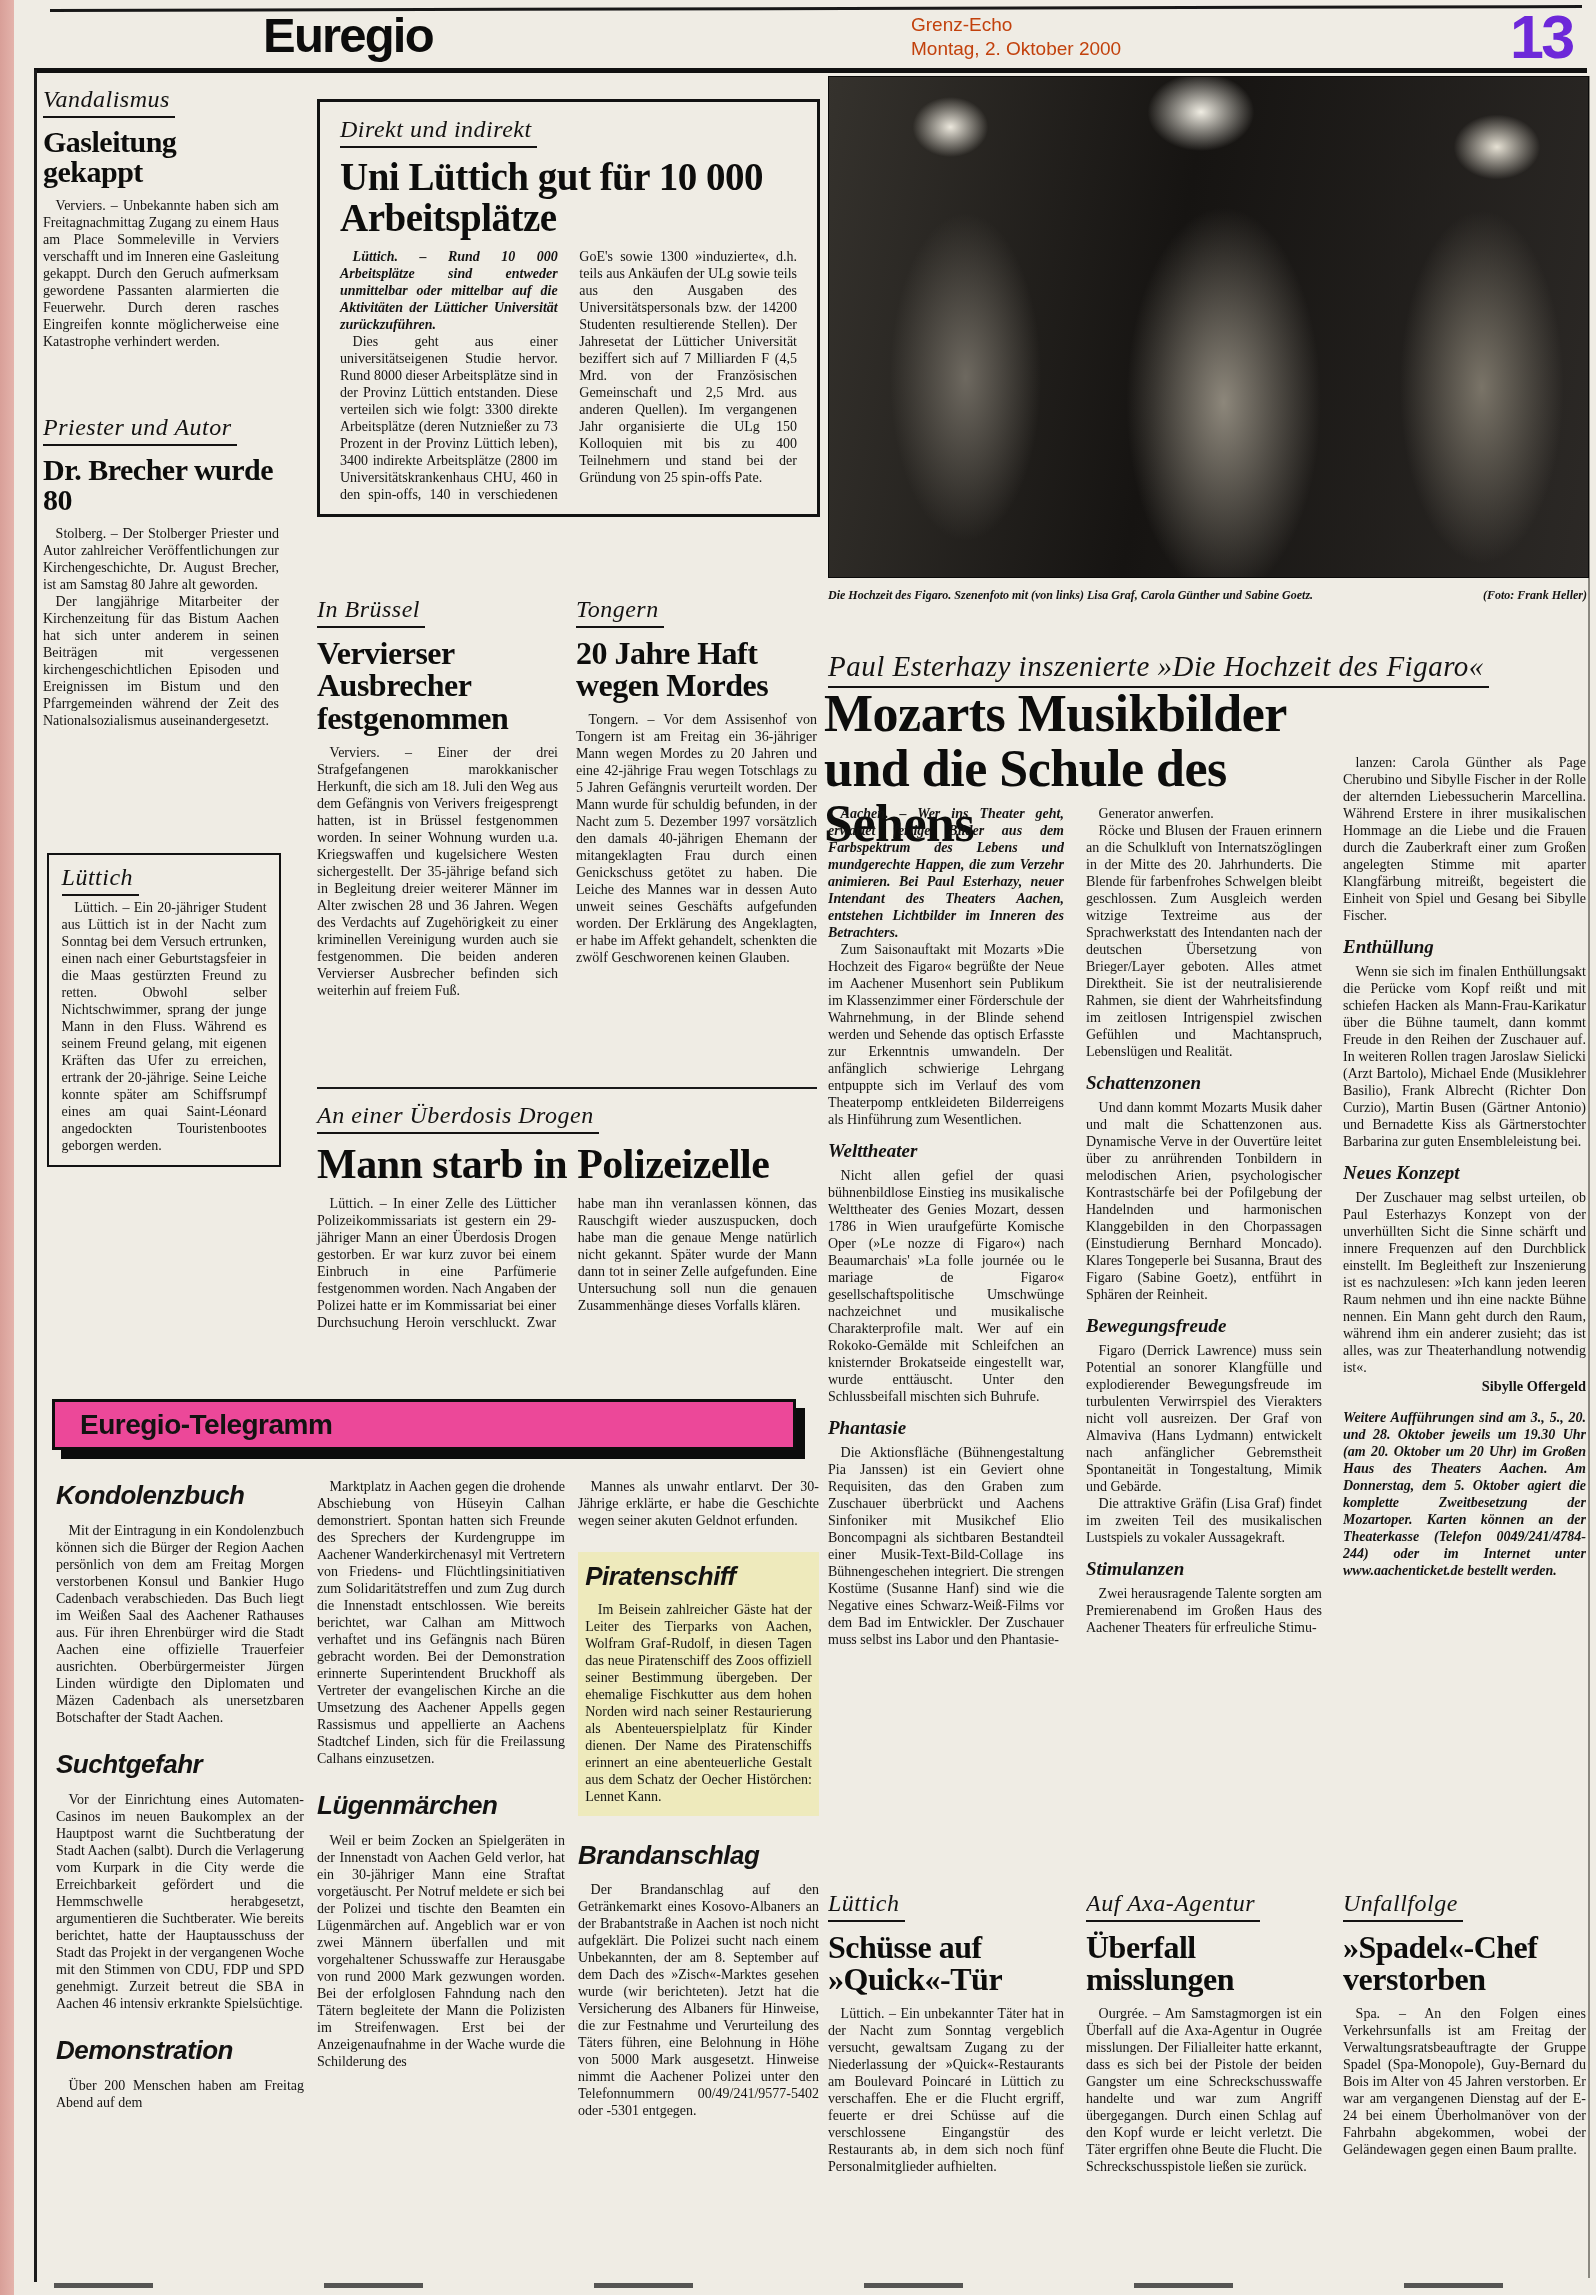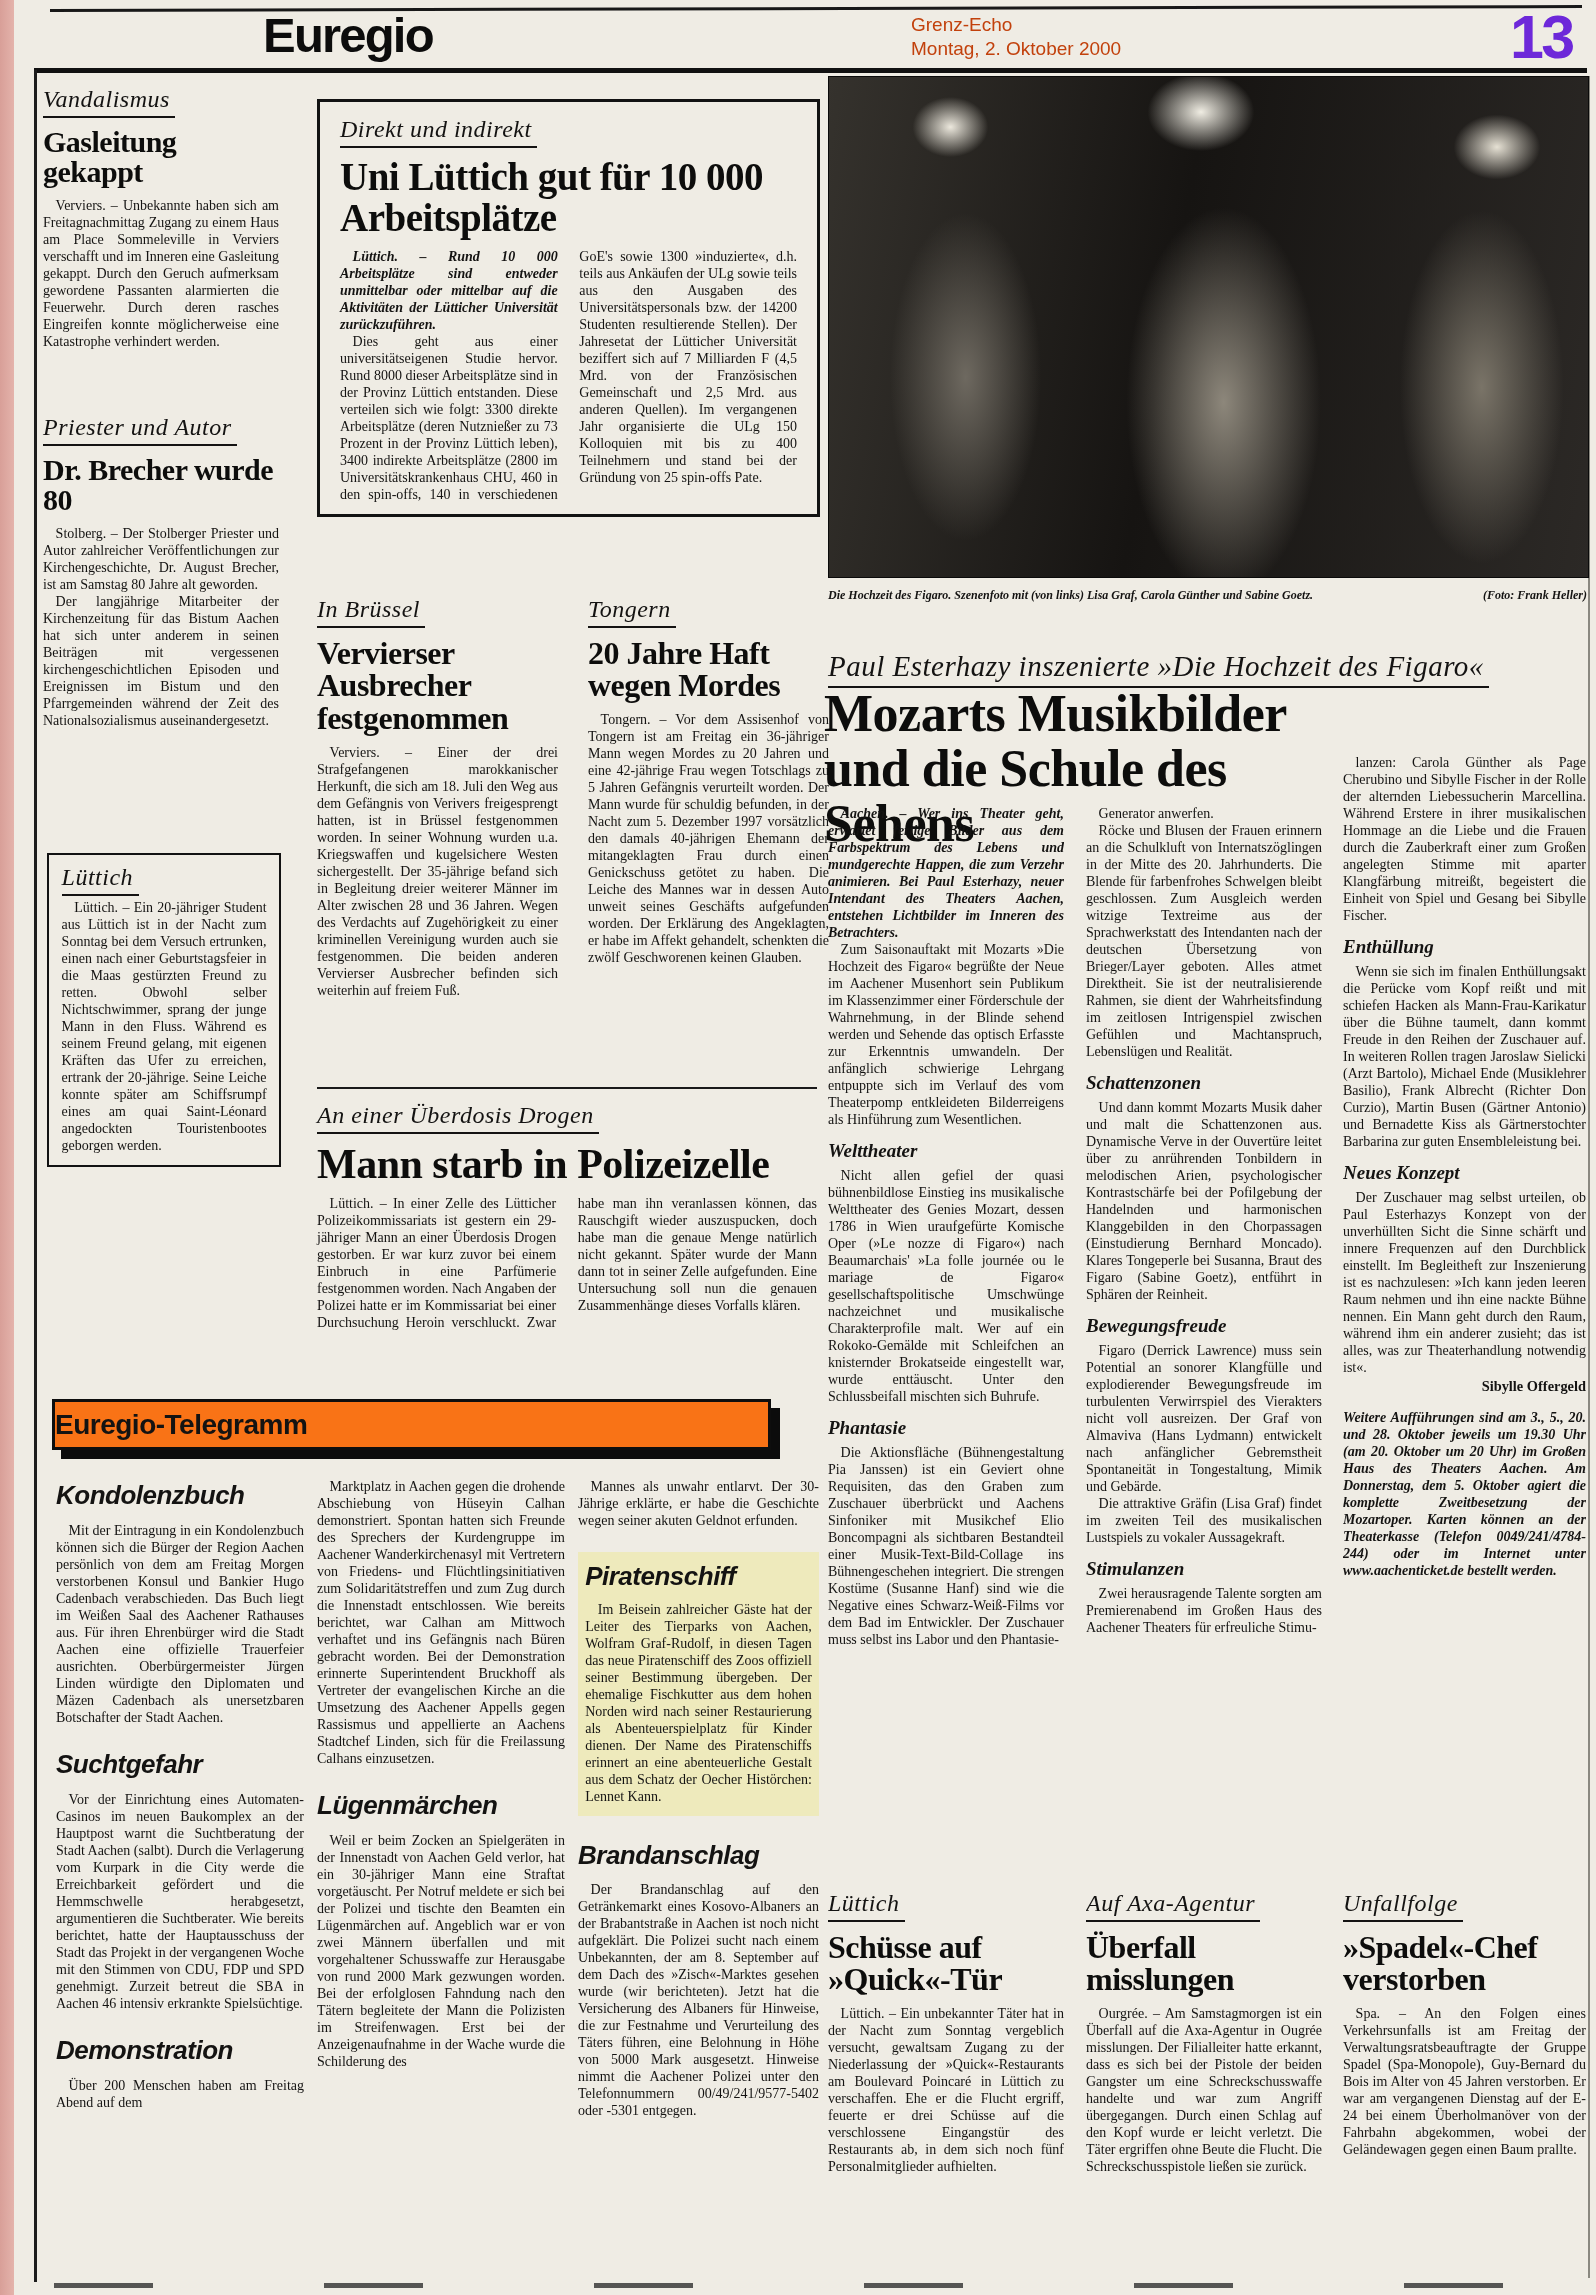--- a/index.html
+++ b/index.html
@@ -45,26 +45,26 @@
   .twocol{column-count:2;column-gap:21.6px;}
   .clip{overflow:hidden;}
   
   .boxed{border:2.7px solid #121212;}
   #uni-box{left:317px;top:99px;width:457px;padding:14.4px 20px 10.8px 20px;border-width:3.6px;}
   #student-box{left:47px;top:853px;width:205px;padding:9px 12.6px 10.8px 12.6px;}
   
   #art-gasleitung{left:43px;top:86px;width:236px;}
   #art-brecher{left:43px;top:414px;width:236px;}
   #art-inbruessel{left:317px;top:596px;width:241px;height:491px;}
-  #art-tongern{left:588px;top:596px;width:241px;height:491px;}
+  #art-tongern{left:576px;top:596px;width:241px;height:491px;}
   #rule-mid{left:317px;top:1087px;width:500px;height:1.8px;background:#1a1a1a;}
   #art-zelle{left:317px;top:1102px;width:500px;}
   
-  #tele-banner{left:52px;top:1399px;width:713px;height:45px;background:#f97316;border:3.6px solid #0e0e0e;
-     box-shadow:9px 9px 0 #0c0c0c;display:flex;align-items:center;}
+  #tele-banner{left:52px;top:1399px;width:713px;height:45px;background:#ec4899;border:3.6px solid #0e0e0e;
+     box-shadow:9px 9px 0 #0c0c0c;display:flex;align-items:center;padding-left:25px;}
   #tele-banner span{font-family:"Liberation Sans",sans-serif;font-weight:700;font-size:28px;letter-spacing:-0.5px;}
   #tele-col1{left:56px;top:1478px;width:248px;height:799px;}
   #tele-col2{left:317px;top:1478px;width:248px;height:799px;}
   #tele-col3{left:578px;top:1478px;width:241px;height:799px;}
   
   #photo{left:828px;top:76px;width:759px;height:500px;
     background:
       radial-gradient(ellipse 63px 50px at 16% 10%, #ece8dd 0%, rgba(20,18,16,0) 60%),
       radial-gradient(ellipse 86px 63px at 49% 7%, #f0ede3 0%, rgba(20,18,16,0) 62%),
       radial-gradient(ellipse 72px 54px at 88% 14%, #e6e1d4 0%, rgba(20,18,16,0) 60%),

